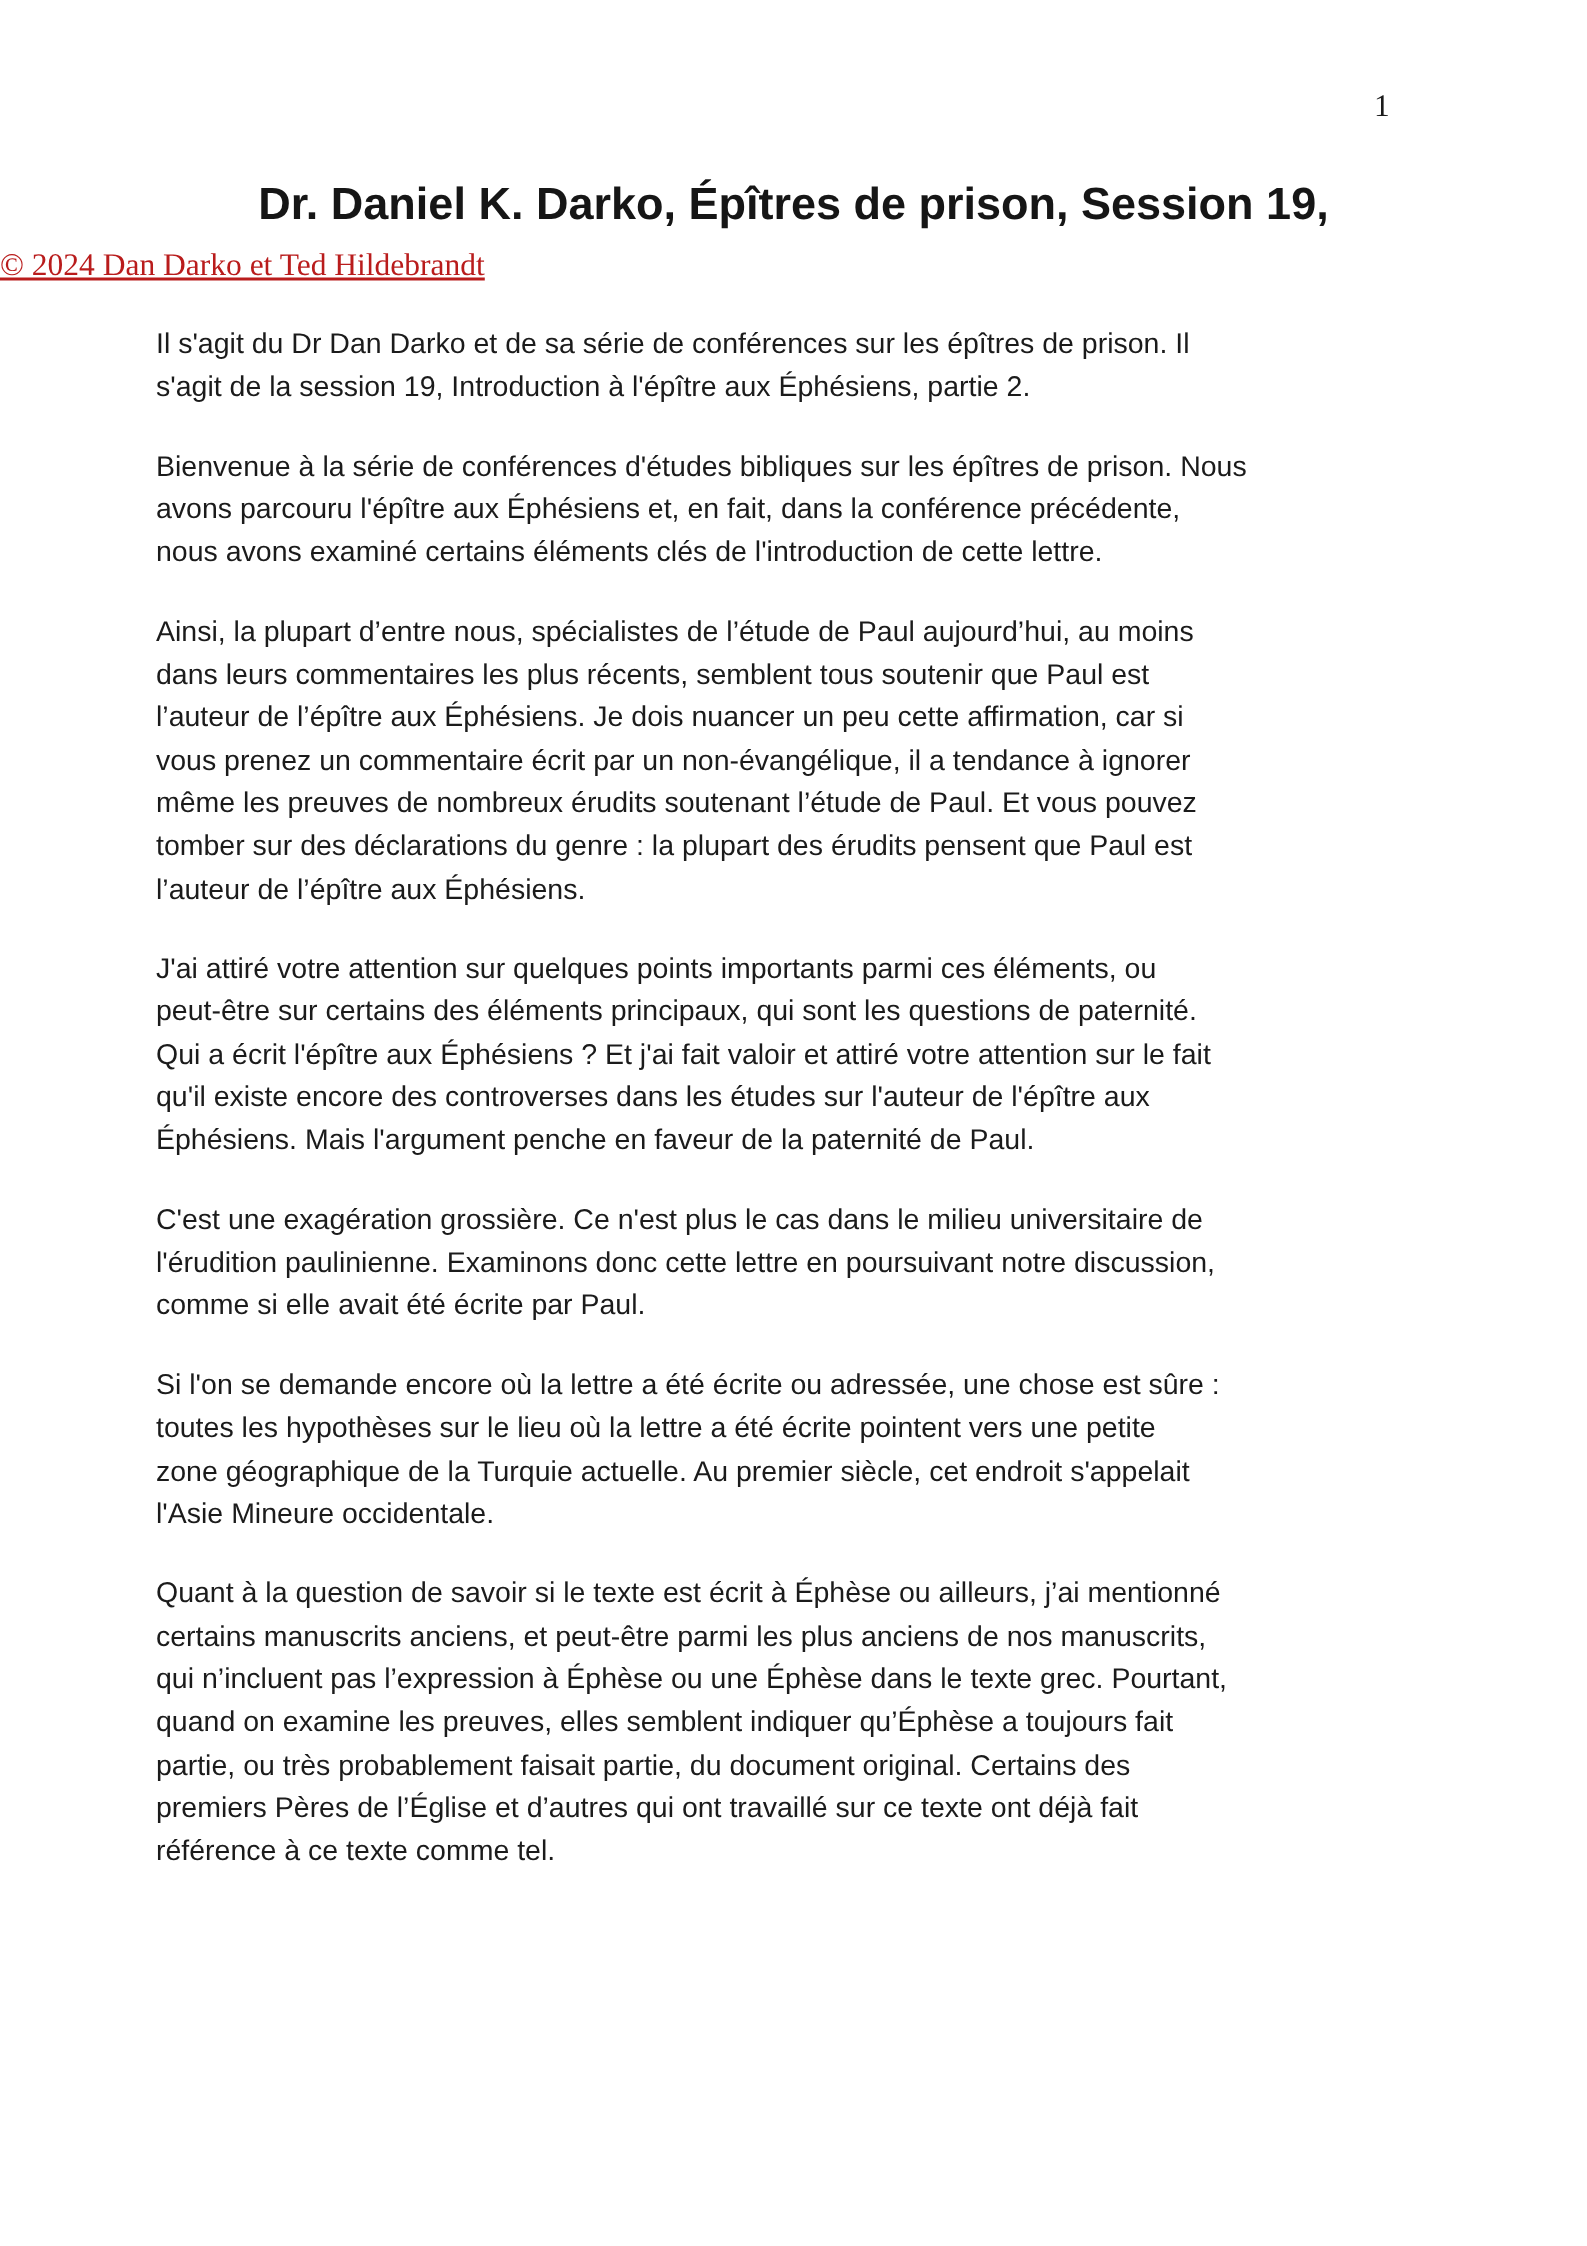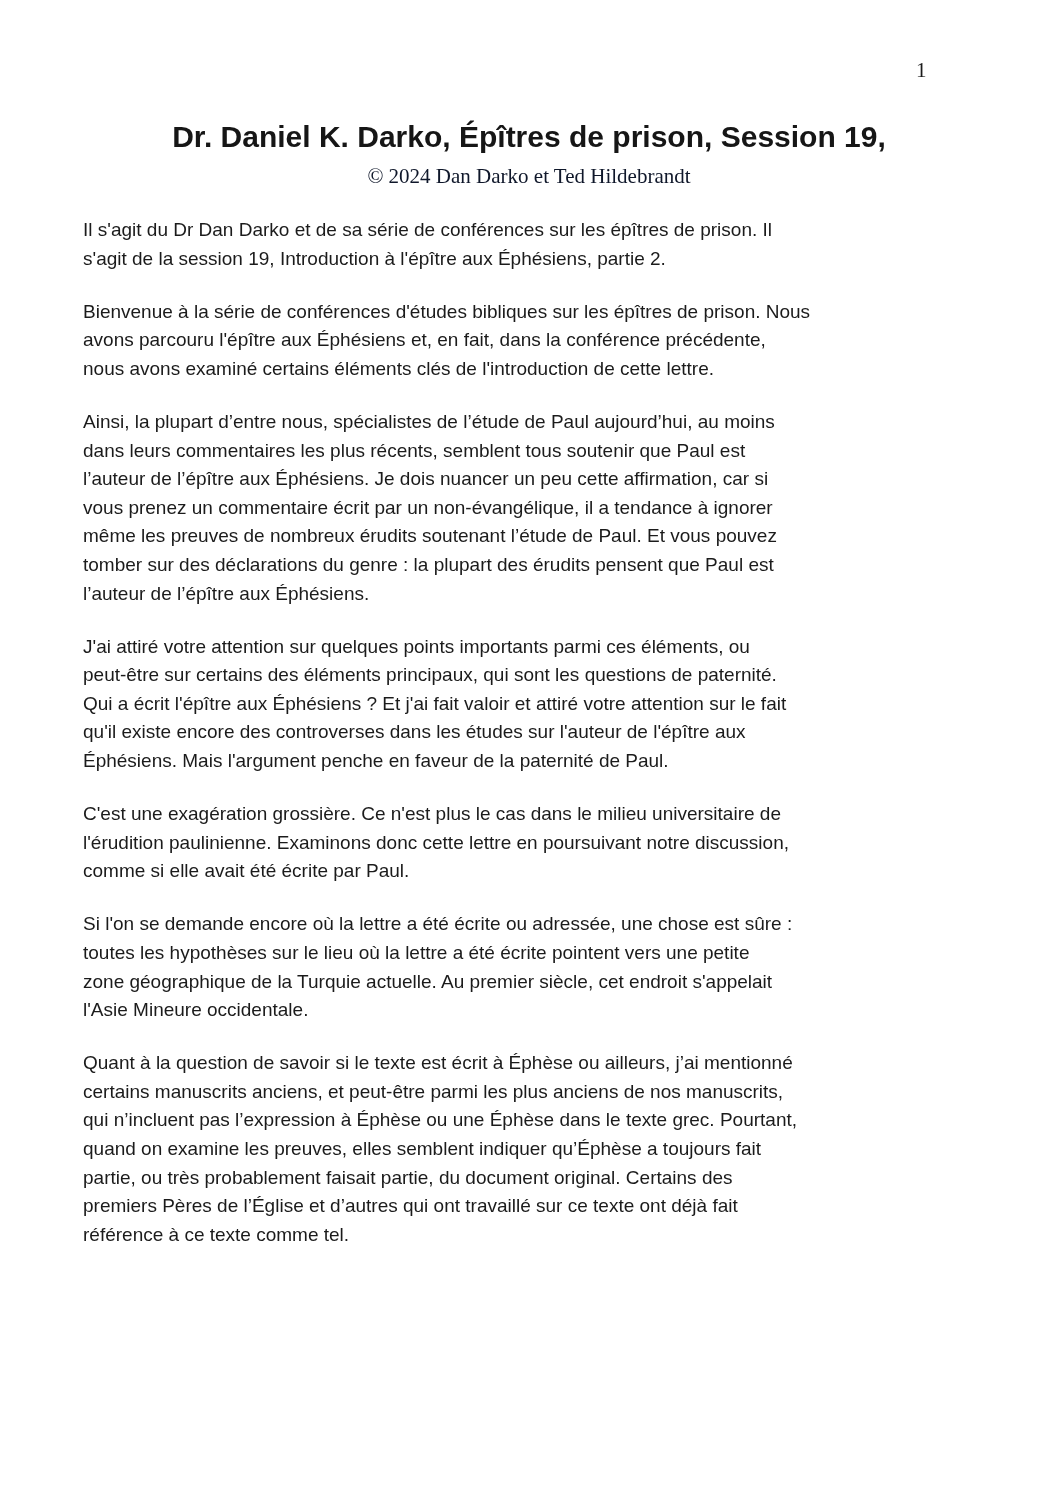--- a/index.html
+++ b/index.html
@@ -34,28 +34,28 @@
     font-size: 30px;
     font-weight: 700;
     line-height: 42px;
     color: #161616;
   }
   .doc-title .title-line {
     display: block;
   }
   .copyright {
     margin-top: 5px;
-    text-align: center;
     font-family: "Liberation Serif", serif;
     font-size: 21px;
     line-height: 26px;
-    color: #0f172a;
+    color: #b91c1c;
+    text-decoration: underline;
   }
   .body-text {
-    margin: 27px 0 0 83px;
+    margin: 27px 0 0 104px;
     width: 886px;
     font-size: 19px;
     line-height: 28.6px;
   }
   .body-text p {
     margin: 0 0 24.5px 0;
     white-space: pre-line;
   }
 </style>
 </head>

